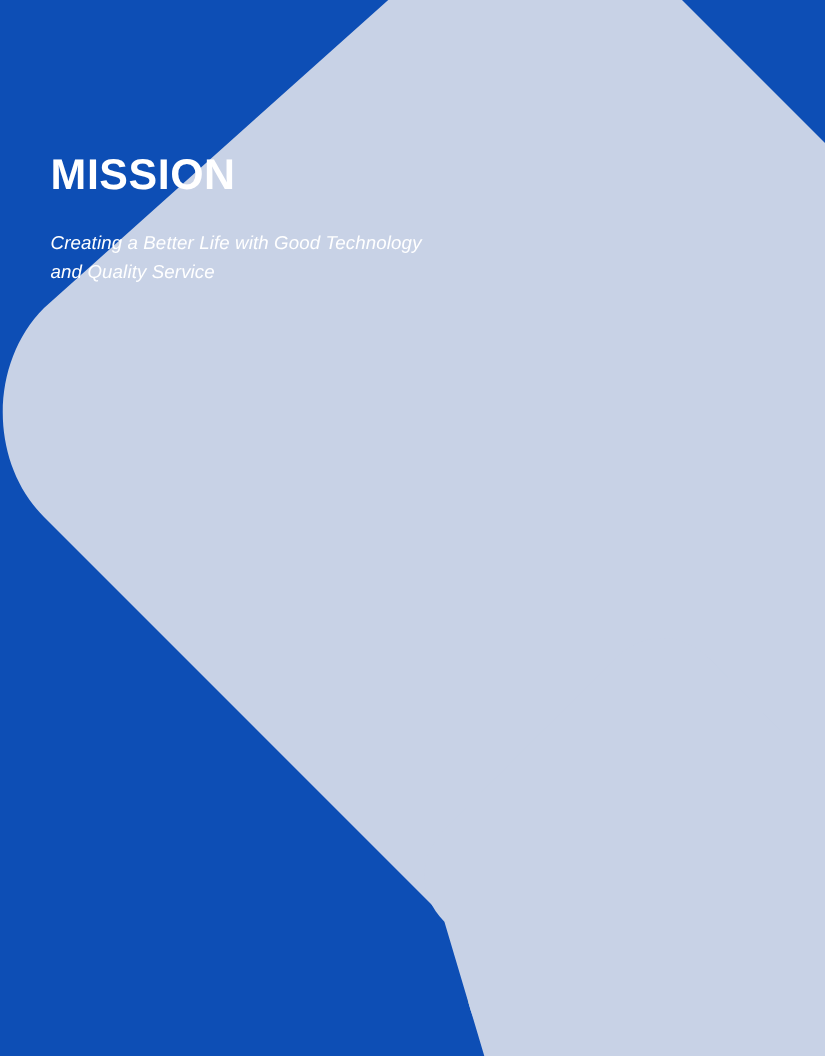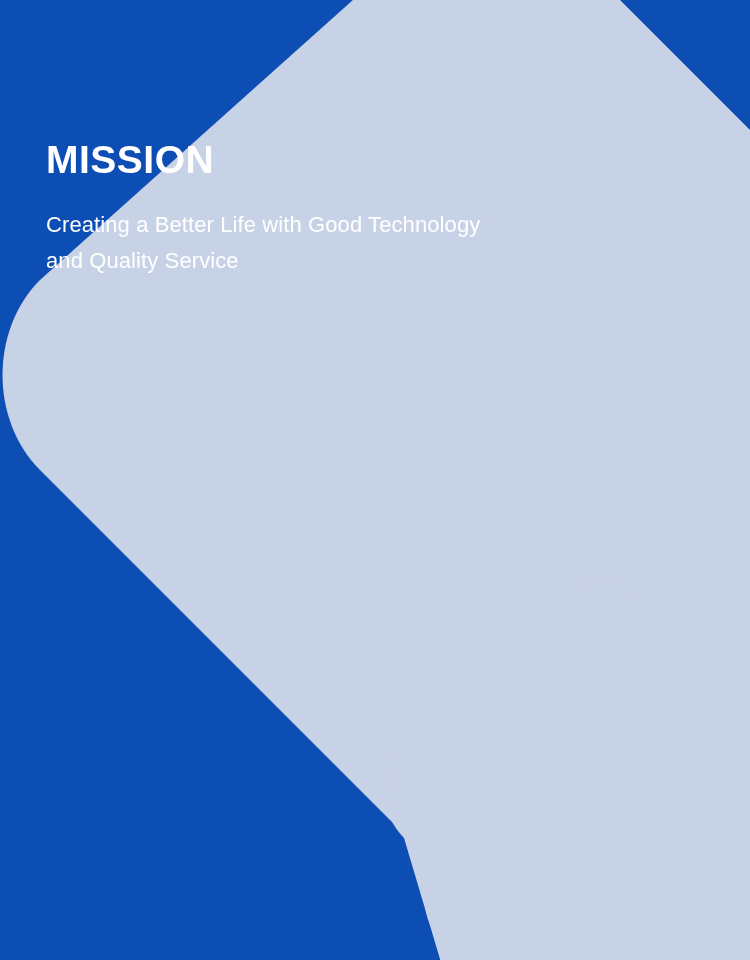--- a/index.html
+++ b/index.html
@@ -44,27 +44,28 @@
     font-size: 39px;
     font-weight: bold;
     letter-spacing: 0.5px;
     color: #ffffff;
     line-height: 1.05;
     font-family: "Liberation Sans", "DejaVu Sans", sans-serif;
   }
   .mission-subtitle {
     margin: 0;
     margin-top: 26px;
-    font-size: 22px;
+    font-size: 17px;
     font-weight: 400;
     color: #ffffff;
     line-height: 1.62;
     letter-spacing: 0.1px;
     font-family: "Liberation Sans", "DejaVu Sans", sans-serif;
     white-space: pre-line;
+    font-style: italic;
   }
 </style>
 </head>
 <body>
 
 <div id="poster">
 
   <svg id="art" viewBox="0 0 750 960" preserveAspectRatio="none">
     <defs>
 

